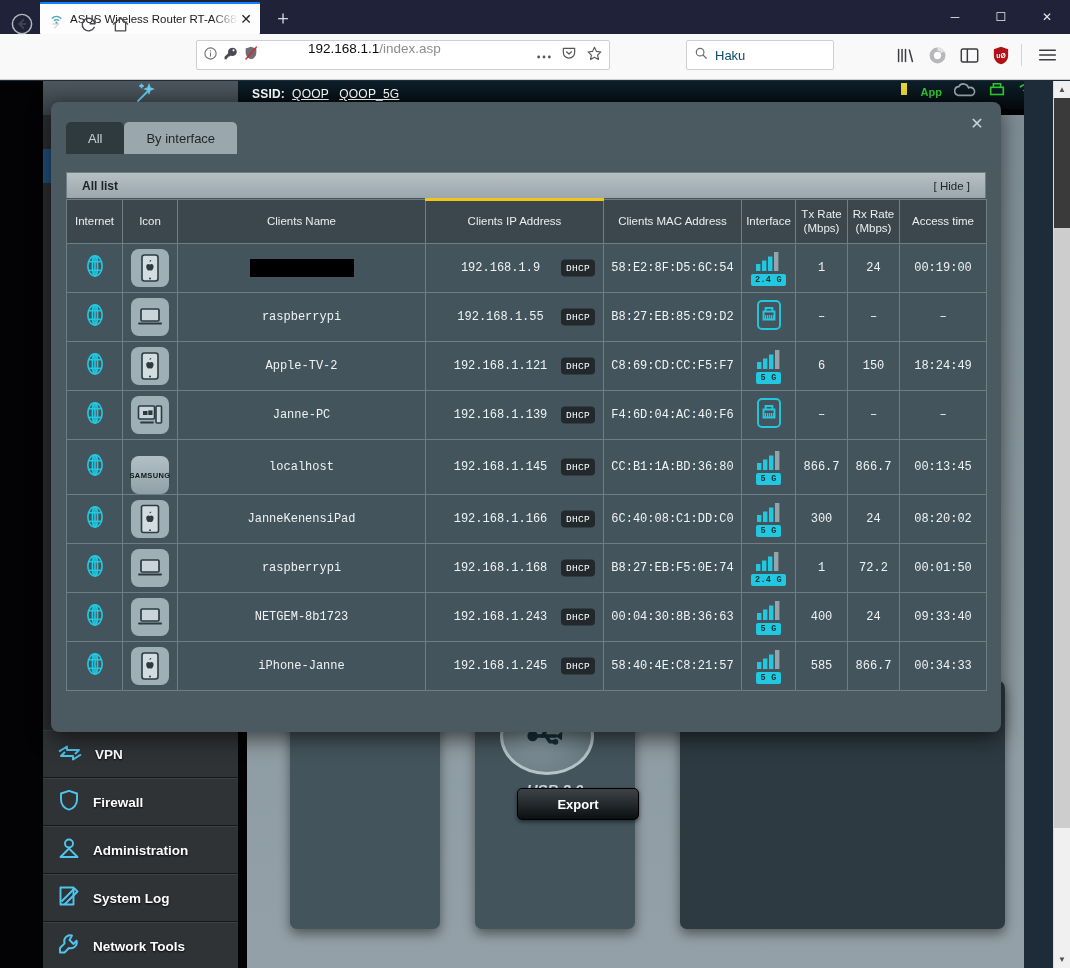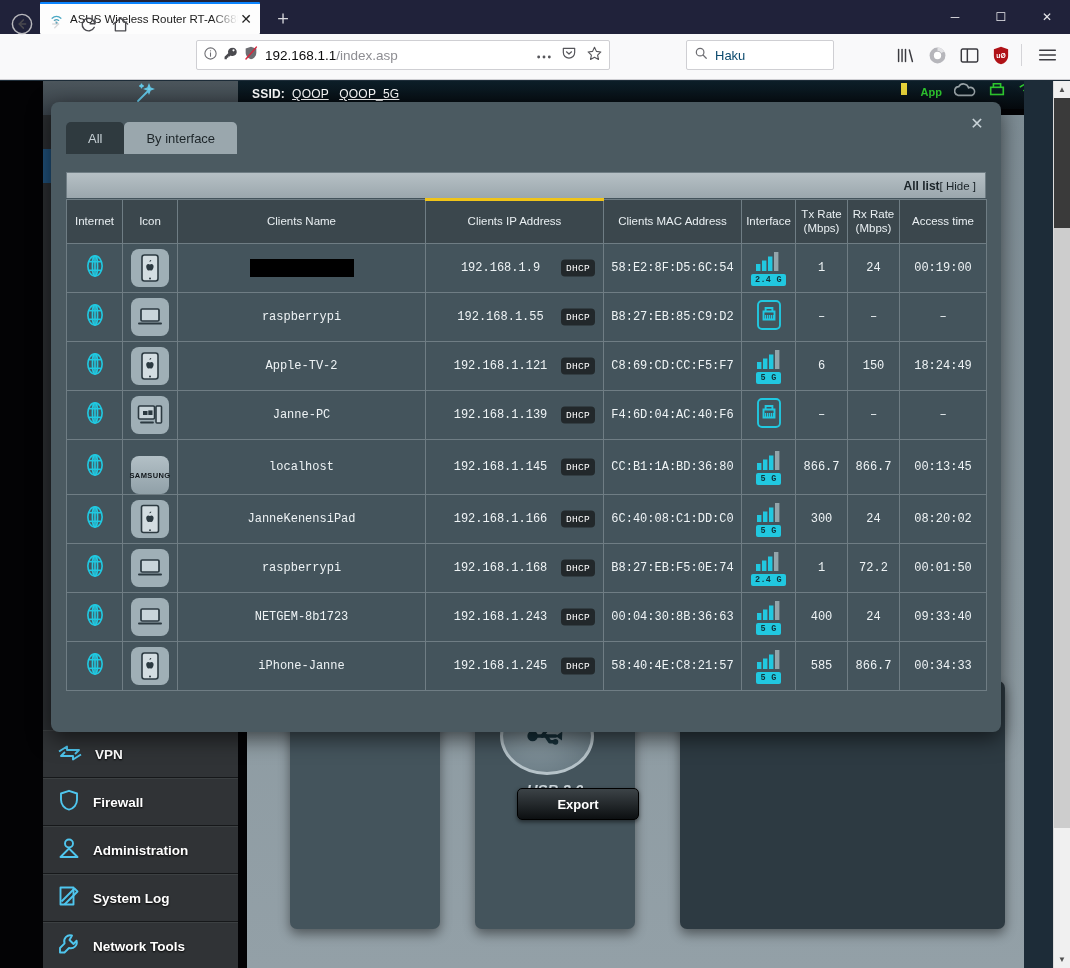--- a/index.html
+++ b/index.html
@@ -28,21 +28,21 @@
   .winbtn{width:46px;height:34px;display:flex;align-items:center;justify-content:center;color:#e8e8ec;font-size:12px;cursor:pointer;}
 
   .chrome-navbar{position:absolute;left:0;top:34px;width:1070px;height:46px;background:#f9f9fa;border-bottom:1px solid #cfcfd3;box-sizing:border-box;}
   .navbtn{position:absolute;top:10px;width:28px;height:28px;display:flex;align-items:center;justify-content:center;cursor:pointer;}
   #nav-back{left:8px;}
   #nav-fwd{left:42px;opacity:.35;}
   #nav-reload{left:74px;}
   #nav-home{left:106px;}
   .urlbar{
     position:absolute;left:196px;top:40px;width:414px;height:30px;background:#fff;
-    border:1px solid #cfcfd3;border-radius:2px;display:flex;align-items:center;padding:0 6px;box-sizing:border-box;
+    border:1px solid #cfcfd3;border-radius:2px;display:flex;padding:0 6px;box-sizing:border-box;gap:43px;
   }
   .url-ident{display:flex;align-items:center;gap:5px;margin-right:6px;}
   .url-text{flex:1;font-size:13.5px;color:#0c0c0d;white-space:nowrap;overflow:hidden;}
   .url-text .dim{color:#8d8d92;}
   .url-actions{display:flex;align-items:center;gap:9px;margin-left:6px;}
   .searchbar{
     position:absolute;left:686px;top:40px;width:148px;height:30px;background:#fff;
     border:1px solid #cfcfd3;border-radius:2px;display:flex;align-items:center;padding:0 7px;box-sizing:border-box;gap:7px;
   }
   .search-ph{font-size:13px;color:#0c4a6e;}
@@ -97,21 +97,21 @@
   .modal-close{position:absolute;right:14px;top:12px;width:20px;height:20px;color:#c9d3d8;font-size:16px;text-align:center;line-height:20px;cursor:pointer;}
   .tabs{position:absolute;left:15px;top:20px;display:flex;}
   .tab-btn{
     height:32px;padding:0 22px;display:flex;align-items:center;justify-content:center;
     font-size:13px;color:#c6d0d5;background:#2f3a3f;border-top-left-radius:5px;border-top-right-radius:5px;cursor:pointer;
   }
   .tab-btn.active{background:#9aa7ad;color:#1d2529;}
   .list-head{
     position:absolute;left:15px;top:70px;width:920px;height:26px;
     background:linear-gradient(180deg,#b6c0c5 0%,#9ba7ad 100%);
-    display:flex;align-items:center;justify-content:flex-end;padding:0 9px;box-sizing:border-box;
+    display:flex;align-items:center;justify-content:space-between;padding:0 15px;box-sizing:border-box;
     border:1px solid #6f7d84;border-bottom:none;
   }
   .list-head-title{font-size:12px;font-weight:bold;color:#1b2429;}
   .list-head-hide{font-size:11.5px;color:#1b2429;cursor:pointer;}
   table.clients{
     position:absolute;left:15px;top:96px;width:920px;border-collapse:collapse;
     table-layout:fixed;background:#44545c;
   }
   table.clients th{
     background:#3b474d;color:#e9eff2;font-size:11.5px;font-weight:normal;

